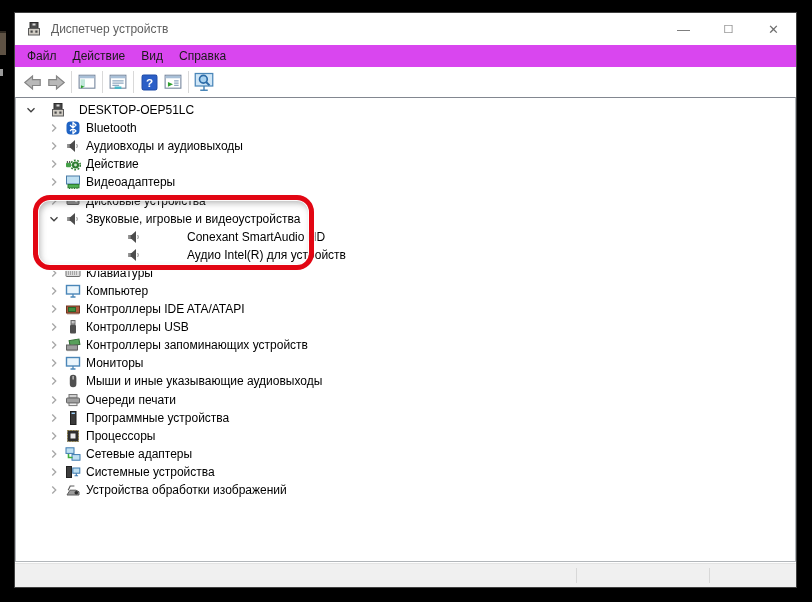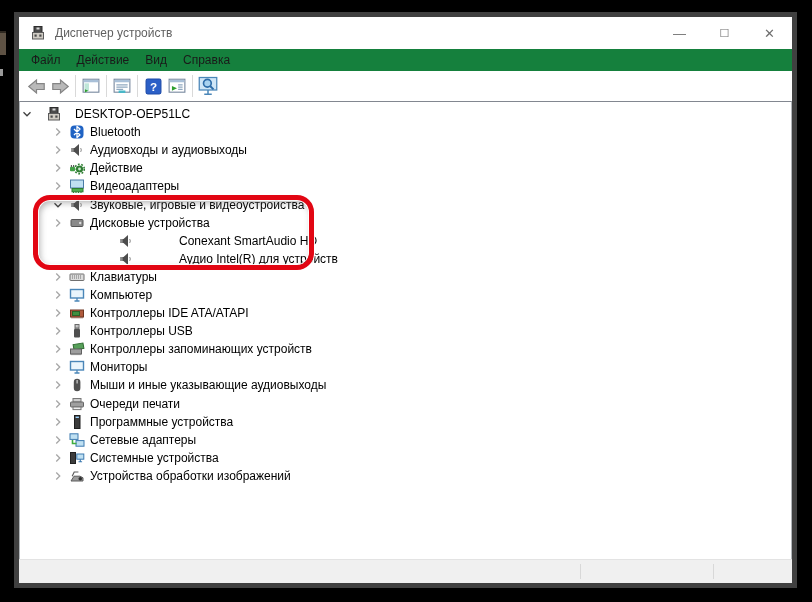--- a/index.html
+++ b/index.html
@@ -2,51 +2,51 @@
 <html><head>
 <meta charset="utf-8">
 <style>
   html,body{margin:0;padding:0;background:#000;}
   .screen{position:relative;width:812px;height:602px;background:#000;overflow:hidden;
           font-family:"Liberation Sans",sans-serif;-webkit-font-smoothing:antialiased;}
   .artifact{position:absolute;left:0;top:31px;width:6px;height:22px;background:#5e5244;border-top:2px solid #2e2820;}
   .artifact2{position:absolute;left:0;top:69px;width:3px;height:7px;background:#9a9a9a;}
 
   .window{position:absolute;left:14px;top:12px;width:783px;height:576px;background:#fff;
-          border:5px solid #404040;box-sizing:border-box;}
+          border:1px solid #404040;box-sizing:border-box;}
 
   
   .titlebar{position:absolute;left:0;top:0;right:0;height:32px;background:#fff;display:flex;align-items:center;}
   .title-icon{width:16px;height:16px;margin-left:11px;flex:0 0 auto;}
   .title-text{margin-left:9px;font-size:12px;color:#5f5f5f;white-space:nowrap;}
   .win-controls{position:absolute;right:0;top:0;height:32px;display:flex;}
   .ctrl{width:45px;height:32px;display:flex;align-items:center;justify-content:center;
         color:#6e6e6e;font-size:13px;cursor:default;}
   .ctrl.max{font-size:11px;}
 
   
-  .menubar{position:absolute;left:0;top:32px;right:0;height:22px;background:#15803d;display:flex;align-items:center;padding-left:4px;}
+  .menubar{position:absolute;left:0;top:32px;right:0;height:22px;background:#d946ef;display:flex;align-items:center;padding-left:4px;}
   .menu-item{padding:0 8px;font-size:12px;color:#1a1a1a;line-height:22px;}
 
   
   .toolbar{position:absolute;left:0;top:54px;right:0;height:30px;background:#fff;display:flex;align-items:center;padding-left:5px;}
   .tbtn{width:24px;height:24px;display:flex;align-items:center;justify-content:center;flex:0 0 auto;}
   .tsep{width:1px;height:22px;background:#d9d9d9;margin:0 3px;flex:0 0 auto;}
 
   
   .pane{position:absolute;left:0;top:84px;right:0;height:465px;background:#fff;
         border:1px solid #b2b6ba;border-top:1px solid #828790;box-sizing:border-box;overflow:hidden;}
   .tree{padding-top:3px;}
   .trow{height:18.1px;display:flex;align-items:center;font-size:12px;color:#000;white-space:nowrap;}
   .trow .chev{width:14px;height:14px;flex:0 0 auto;display:flex;align-items:center;justify-content:center;}
   .trow .ticon{width:16px;height:16px;flex:0 0 auto;margin:0 5px 0 4px;}
   .trow .lbl{line-height:18px;}
-  .l0{gap:8px;}
+  .l0{padding-left:8px;gap:8px;}
   .l1{padding-left:31px;}
-  .l2{padding-left:40px;gap:40px;}
+  .l2{padding-left:52px;gap:40px;}
 
   
   .highlight{position:absolute;left:33px;top:195px;width:281px;height:75px;z-index:10;
              border:5px solid #e20613;border-radius:17px;box-sizing:border-box;
              box-shadow:0 0 0 1px rgba(255,255,255,.9), inset 0 0 0 1px rgba(255,255,255,.9),
                         inset 2px 3px 6px rgba(90,90,90,.45);}
 
   
   .statusbar{position:absolute;left:0;right:0;bottom:0;height:23px;background:#f0f0f0;border-top:1px solid #e3e3e3;}
   .sdiv{position:absolute;top:4px;width:1px;height:15px;background:#d8d8d8;}
@@ -324,39 +324,39 @@
             </span>
           <svg class="ticon">
               <use href="#i-vga"></use>
             </svg>
           <span class="lbl">Видеоадаптеры</span>
         </div>
 
         <div class="trow l1">
           <span class="chev">
               <svg width="14" height="14">
+                <use href="#c-r"></use>
+              </svg>
+            </span>
+          <svg class="ticon">
+              <use href="#i-dsk"></use>
+            </svg>
+          <span class="lbl">Дисковые устройства</span>
+        </div>
+
+        <div class="trow l1">
+          <span class="chev">
+              <svg width="14" height="14">
                 <use href="#c-d"></use>
               </svg>
             </span>
           <svg class="ticon">
               <use href="#i-spk"></use>
             </svg>
           <span class="lbl">Звуковые, игровые и видеоустройства</span>
-        </div>
-
-        <div class="trow l1">
-          <span class="chev">
-              <svg width="14" height="14">
-                <use href="#c-r"></use>
-              </svg>
-            </span>
-          <svg class="ticon">
-              <use href="#i-dsk"></use>
-            </svg>
-          <span class="lbl">Дисковые устройства</span>
         </div>
 
         <div class="trow l2">
           <span class="chev"></span>
           <svg class="ticon">
               <use href="#i-spk"></use>
             </svg>
           <span class="lbl">Conexant SmartAudio HD</span>
         </div>
 
@@ -469,20 +469,31 @@
               <svg width="14" height="14">
                 <use href="#c-r"></use>
               </svg>
             </span>
           <svg class="ticon">
               <use href="#i-sw"></use>
             </svg>
           <span class="lbl">Программные устройства</span>
         </div>
 
+        <div class="trow l1">
+          <span class="chev">
+              <svg width="14" height="14">
+                <use href="#c-r"></use>
+              </svg>
+            </span>
+          <svg class="ticon">
+              <use href="#i-cpu"></use>
+            </svg>
+          <span class="lbl">Процессоры</span>
+        </div>
 
         <div class="trow l1">
           <span class="chev">
               <svg width="14" height="14">
                 <use href="#c-r"></use>
               </svg>
             </span>
           <svg class="ticon">
               <use href="#i-net"></use>
             </svg>

